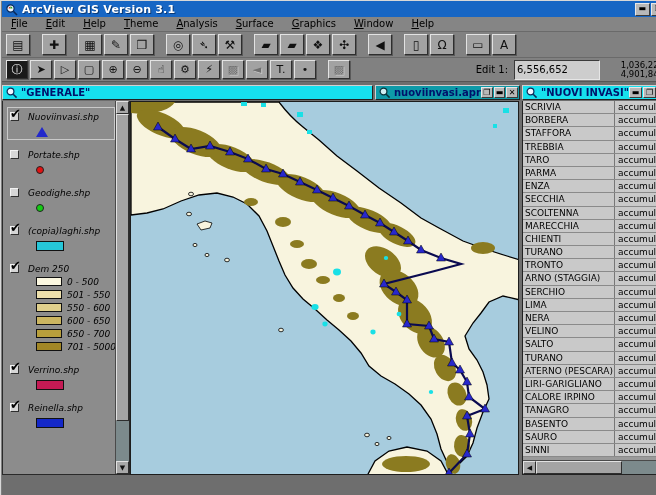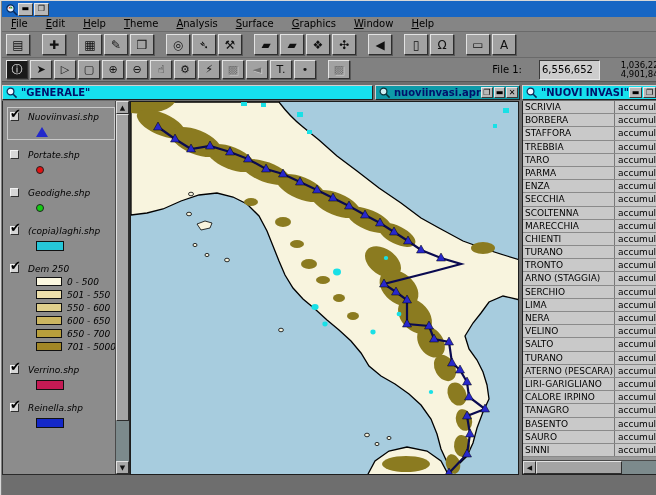--- a/index.html
+++ b/index.html
@@ -44,21 +44,21 @@
     box-shadow:1px 1px 0 #5a5a5a;
     display:flex; align-items:center; justify-content:center;
     font-size:12px; color:#111; line-height:1; flex:0 0 auto;
   }
   .tb2 .tbtn { width:22px; height:19px; font-size:11px; }
   .tbtn.dim { color:#6f6f6f; text-shadow:1px 1px 0 #c9c9c9; }
   .tbtn.dark { background:#1a1a1a; color:#fff; }
   .tbtn.gap { margin-left:10px; }
   .scaleblock { margin-left:auto; display:flex; align-items:center; font-size:10px; color:#000; }
   .scale-input {
-    width:61px; height:15px; margin-left:17px; background:#CDCDCD; color:#000;
+    width:86px; height:15px; margin-left:6px; background:#CDCDCD; color:#000;
     border:none; font-size:10px; padding:9px 2px;
     border-top:1px solid #3a3a3a; border-left:1px solid #3a3a3a;
     border-bottom:1px solid #E6E6E6; border-right:1px solid #E6E6E6;
     font-family:"DejaVu Sans",sans-serif;
   }
   .coords { width:56px; margin-left:8px; margin-right:-8px; font-size:8.5px; line-height:9px; text-align:right; color:#000; white-space:nowrap; }
   
   .workspace { position:absolute; left:1px; top:81px; right:0; bottom:0; background:#6E6E6E; }
   .childbar {
     position:absolute; top:3px; height:15px; display:flex; align-items:center;
@@ -141,20 +141,21 @@
 
 <div id="app">
 
   <div class="titlebar">
     <svg class="appicon" viewBox="0 0 13 13">
       <circle cx="5.5" cy="5.5" r="3.6" fill="#eef6ff" stroke="#0a2a5a" stroke-width="1.2"></circle>
       <line x1="8.3" y1="8.3" x2="12" y2="12" stroke="#0a2a5a" stroke-width="1.6"></line>
       <path d="M3.5,5.5 a2,2 0 0 1 2,-2 l0,2 z" fill="#d42"></path>
       <path d="M5.5,3.5 a2,2 0 0 1 2,2 l-2,0 z" fill="#2a2"></path>
     </svg>
+    <span class="t-label">ArcView GIS Version 3.1</span>
     <span class="winbtns">
       <span class="winbtn">▬</span>
       <span class="winbtn">❐</span>
     </span>
   </div>
 
   <div class="menubar">
       <span class="menu-item">File</span>
       <span class="menu-item">Edit</span>
       <span class="menu-item">Help</span>
@@ -197,21 +198,21 @@
         <span class="tbtn">☝</span>
         <span class="tbtn">⚙</span>
         <span class="tbtn">⚡</span>
         <span class="tbtn dim">▩</span>
         <span class="tbtn dim">◄</span>
         <span class="tbtn">T.</span>
         <span class="tbtn">•</span>
         <span class="tbtn gap dim">▩</span>
       </span>
     <span class="scaleblock">
-      <span>File 1:</span>
+      <span>Edit 1:</span>
       <input class="scale-input" value="6,556,652" style="">
       <span class="coords">
         <span>1,036,226</span><br>
         <span>4,901,845</span>
       </span>
     </span>
   </div>
 
   <div class="workspace">
 

